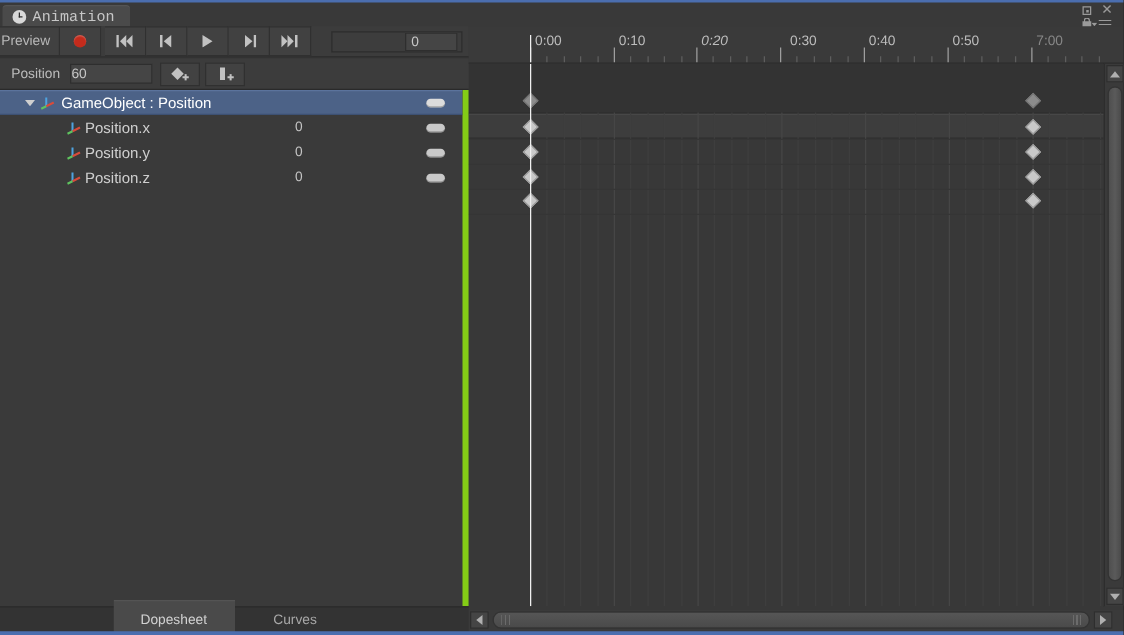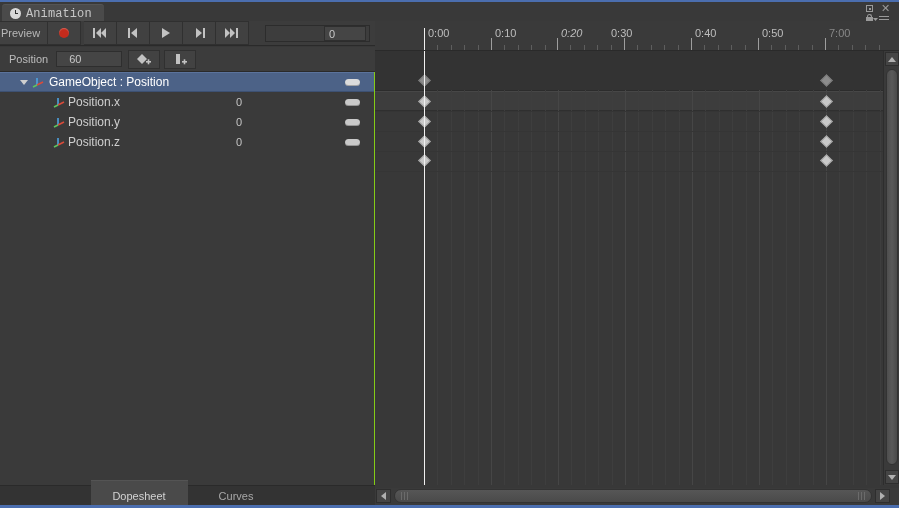--- a/index.html
+++ b/index.html
@@ -241,21 +241,21 @@
     font-size: 11px;
   }
   .samples-field {
     width: 66px; height: 16px;
     margin-left: 8px;
     background: #454545;
     border: 1px solid #2e2e2e;
     box-sizing: border-box;
     display: flex;
     align-items: center;
-    padding-left: 12px;
+    padding-left: 0;
     color: #c8c8c8;
     font-size: 11px;
   }
   .kf-btn {
     width: 32px; height: 19px;
     background: #424242;
     border: 1px solid #303030;
     box-sizing: border-box;
     display: flex;
     align-items: center;
@@ -263,21 +263,21 @@
   }
   .kf-btn.first { margin-left: 6px; }
   .kf-btn.second { margin-left: 4px; }
 
   
   .hierarchy {
     position: absolute;
     left: 0; top: 72px;
     width: 375px; height: 413px;
     background: #3a3a3a;
-    border-right: 1px solid #84cc16;
+    border-right: 5px solid #84cc16;
     box-sizing: border-box;
     overflow: hidden;
   }
   .prop-row {
     position: relative;
     height: 20px;
     display: flex;
     align-items: center;
     box-sizing: border-box;
   }
@@ -699,21 +699,21 @@
         <div class="tick-minor" style="left: 143px;"></div>
         <div class="tick-minor" style="left: 156px;"></div>
         <div class="tick-minor" style="left: 170px;"></div>
         <div class="tick-major" style="left: 182px;"></div>
         <div class="tick-label" style="left: 186px; font-style: italic;">0:20</div>
         <div class="tick-minor" style="left: 195px;"></div>
         <div class="tick-minor" style="left: 209px;"></div>
         <div class="tick-minor" style="left: 222px;"></div>
         <div class="tick-minor" style="left: 236px;"></div>
         <div class="tick-major" style="left: 249px;"></div>
-        <div class="tick-label" style="left: 236px;">0:30</div>
+        <div class="tick-label" style="left: 257px;">0:30</div>
         <div class="tick-minor" style="left: 262px;"></div>
         <div class="tick-minor" style="left: 276px;"></div>
         <div class="tick-minor" style="left: 289px;"></div>
         <div class="tick-minor" style="left: 303px;"></div>
         <div class="tick-major" style="left: 316px;"></div>
         <div class="tick-label" style="left: 320px;">0:40</div>
         <div class="tick-minor" style="left: 329px;"></div>
         <div class="tick-minor" style="left: 343px;"></div>
         <div class="tick-minor" style="left: 356px;"></div>
         <div class="tick-minor" style="left: 370px;"></div>

